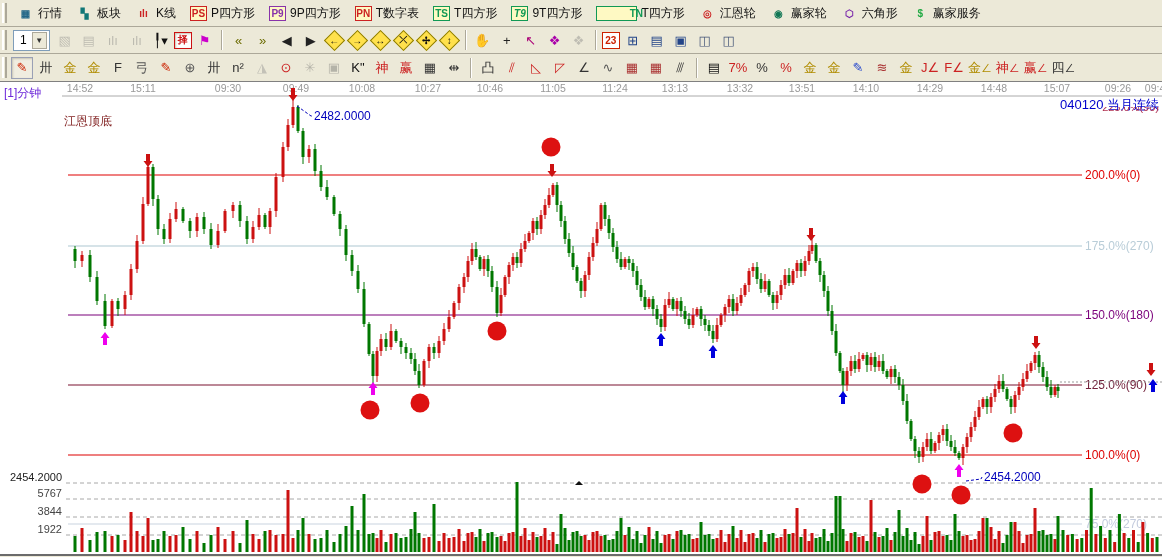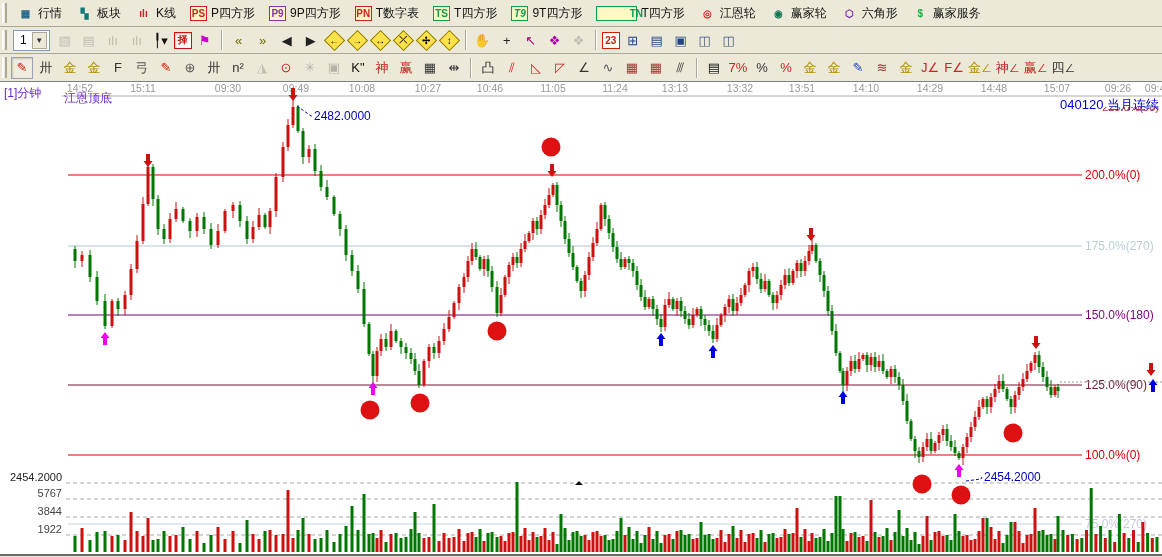--- a/index.html
+++ b/index.html
@@ -31,21 +31,21 @@
   .dia { position:relative; width:19px; height:19px; margin:0 2px; display:inline-flex;
     align-items:center; justify-content:center; cursor:default; }
   .dia::before { content:""; position:absolute; inset:2px; transform:rotate(45deg);
     background:#ffe14c; border:1px solid #8a7a00; }
   .dia span { position:relative; font-size:10px; font-weight:bold; color:#111; }
   #chart { position:relative; width:1162px; height:474px; background:#fff;
     border-bottom:2px solid #6b6b6b; }
   #chart svg { position:absolute; left:0; top:0; }
   .hlabel { position:absolute; white-space:nowrap; }
   #period-label { left:4px; top:3px; color:#6d28d9; font-size:12px; }
-  #tool-label { left:64px; top:8px; color:#6d28d9; font-size:12px; }
+  #tool-label { left:64px; top:31px; color:#7f1d1d; font-size:12px; }
   #symbol-label { right:3px; top:14px; color:#0000cc; font-size:13px; }
   #partial-label { right:3px; top:25px; height:7px; overflow:hidden; color:#b03050; font-size:11px; }
   #partial-label span { position:relative; top:-6px; }
 </style>
 </head>
 <body>
 
 <div id="menubar" class="bar">
   <span class="grip"></span>
   <div id="menu-items" style="display:flex;">

